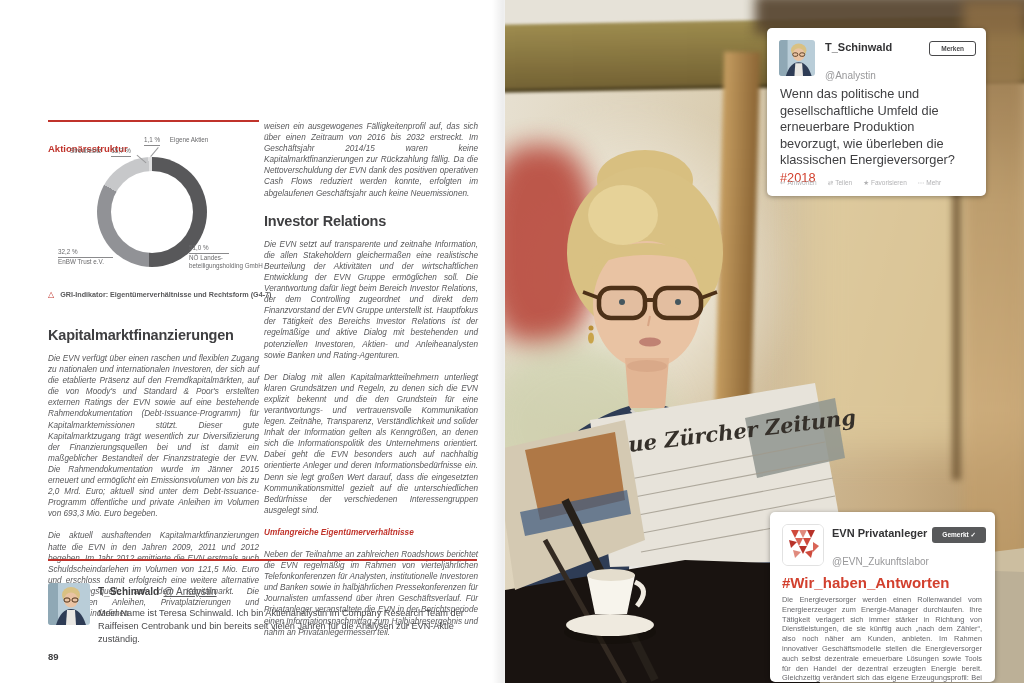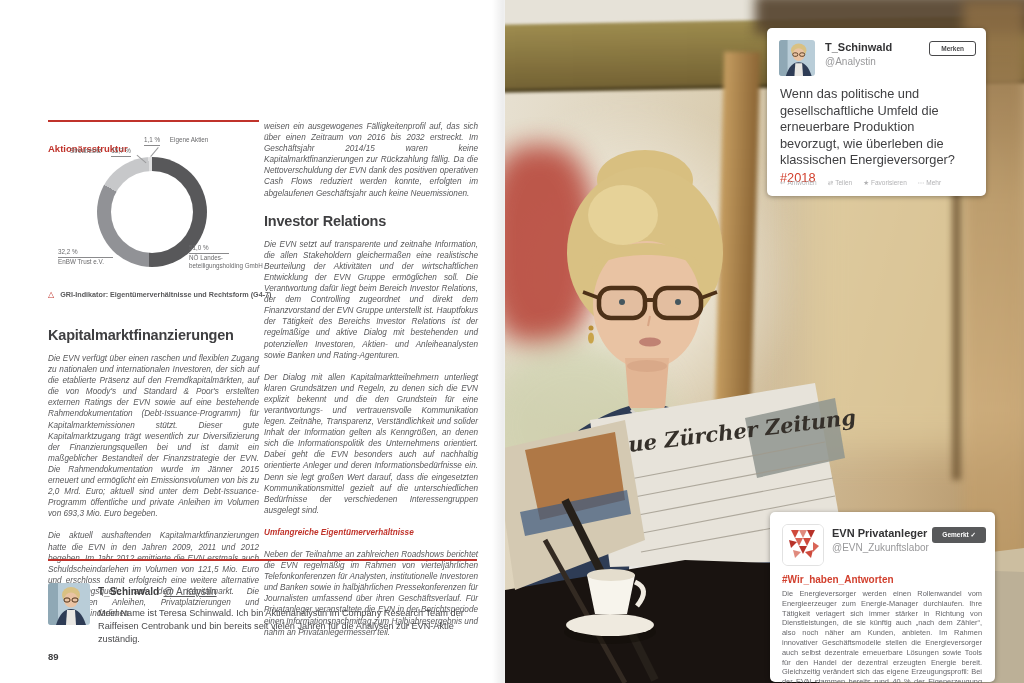--- a/index.html
+++ b/index.html
@@ -63,32 +63,32 @@
 
   
   .card { position:absolute; background:#ffffff; border-radius:5px; box-shadow:0 1px 5px rgba(0,0,0,0.35); z-index:5; }
   .card1 { left:767px; top:28px; width:219px; height:168px; }
   .card2 { left:770px; top:512px; width:225px; height:170px; }
   .tw-avatar { position:absolute; left:12px; top:12px; width:36px; height:36px; border-radius:3px; overflow:hidden; }
   .tw-logo { position:absolute; left:12px; top:12px; width:40px; height:40px; border-radius:6px; border:1px solid #e2e2e2; overflow:hidden; background:#fff; }
   .tw-names { position:absolute; left:58px; top:13px; }
   .tw-names2 { position:absolute; left:62px; top:15px; }
   .tw-name { font-size:11px; font-weight:bold; color:#333335; }
-  .tw-handle { font-size:10px; color:#98989a; margin-top:3px; }
+  .tw-handle { font-size:10px; color:#98989a; margin-top:17px; }
   .btn-outline { position:absolute; right:10px; top:13px; font-size:6.5px; font-weight:bold; color:#48484a;
                  border:1px solid #48484a; border-radius:3px; padding:3px 11px; background:#fff; cursor:pointer; }
   .btn-dark { position:absolute; right:9px; top:15px; font-size:6.5px; font-weight:bold; color:#ffffff;
               border:none; border-radius:3px; padding:4px 10px; background:#58595b; cursor:pointer; }
   .tw-body { position:absolute; left:13px; top:58px; width:194px; font-size:12.8px; line-height:16.5px; color:#3f3f41; }
   .tw-tag { color:#d2402e; margin-top:1px; }
   .tw-actions { position:absolute; left:13px; bottom:9px; font-size:6.5px; color:#b2b2b4; display:flex; gap:11px; }
   .tw-actions .act { cursor:pointer; }
   .tw-actions .ic { margin-right:2px; }
   .c2-body { position:absolute; left:12px; top:62px; width:200px; }
-  .c2-tag { font-size:10px; font-weight:bold; color:#d2402e; margin-bottom:4px; }
+  .c2-tag { font-size:15px; font-weight:bold; color:#d2402e; margin-bottom:4px; }
   .c2-text { font-size:7.4px; line-height:9.8px; color:#66666a; text-align:justify; }
 </style>
 </head>
 <body>
 
 <div class="spread">
 
   <div class="chart-block">
     <div class="chart-rule"></div>
     <div class="chart-title">Aktionärsstruktur</div>

